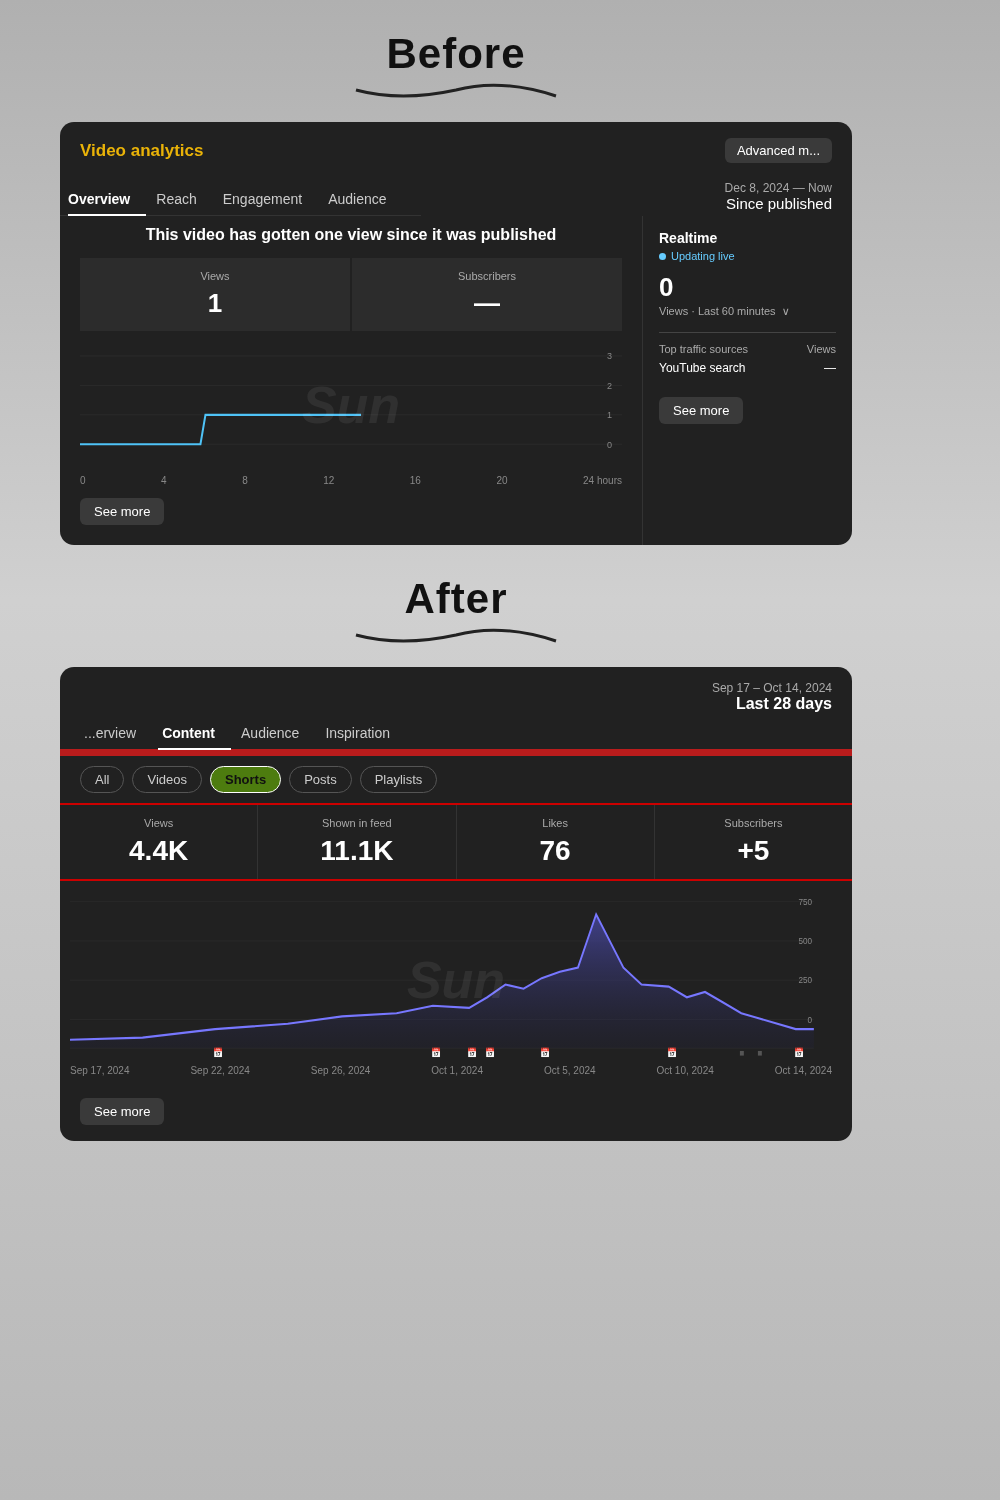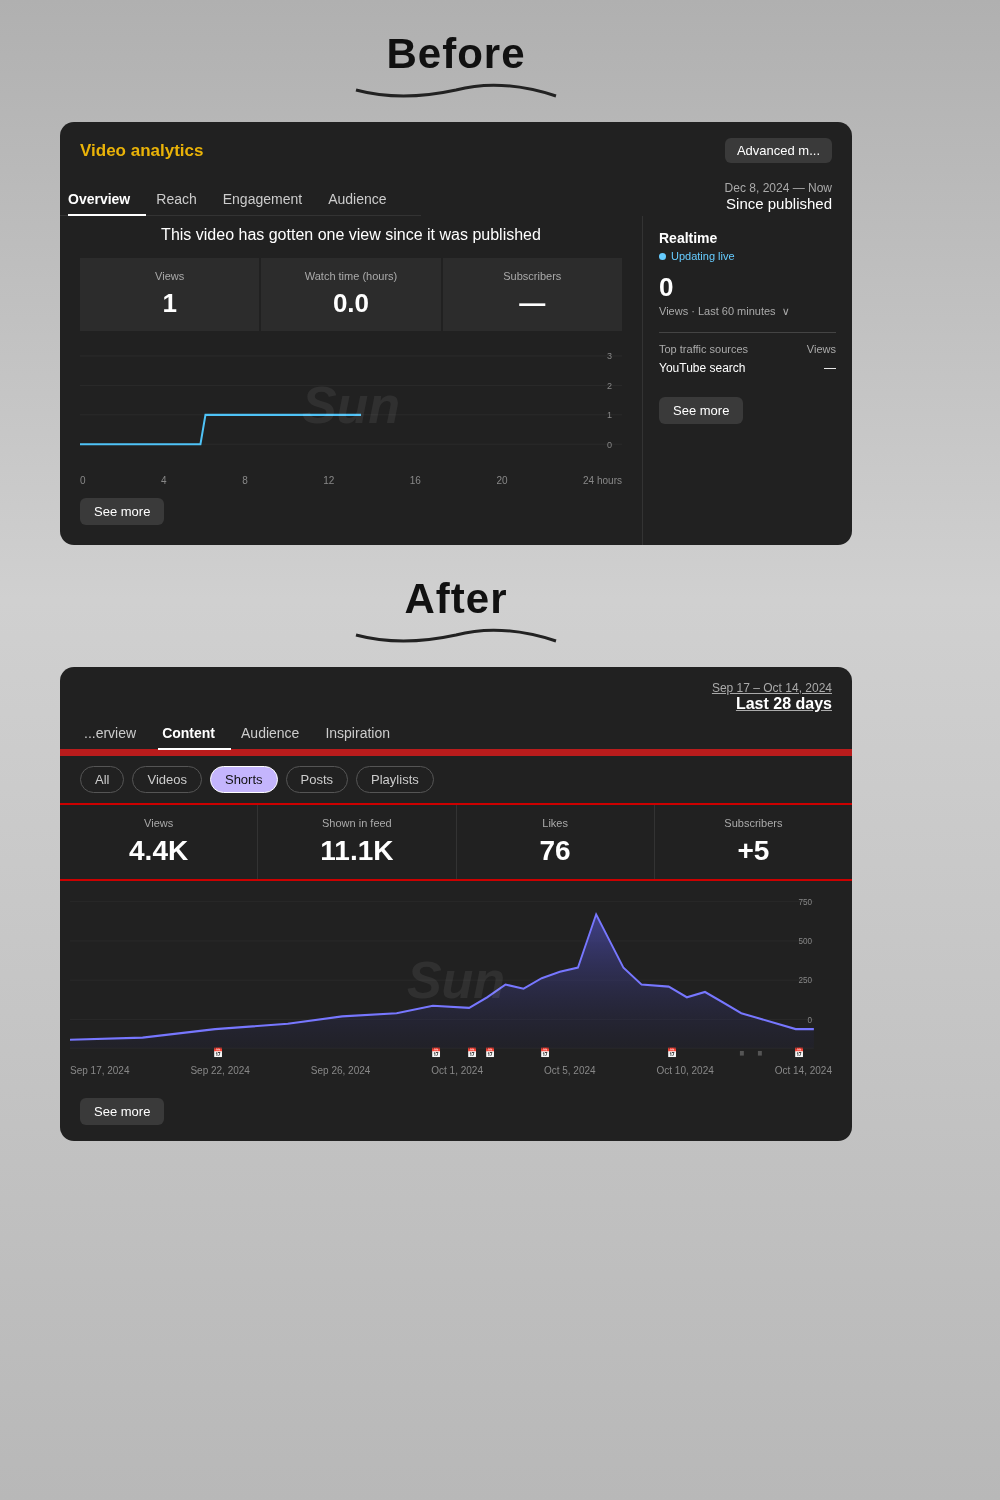--- a/index.html
+++ b/index.html
@@ -120,21 +120,21 @@
       gap: 0;
     }
 
     .before-main {
       flex: 1;
       padding: 10px 20px 20px 20px;
     }
 
     .before-headline {
       font-size: 16px;
-      font-weight: 400;
+      font-weight: 700;
       color: #fff;
       text-align: center;
       margin-bottom: 14px;
     }
 
     .before-stats {
       display: flex;
       gap: 2px;
       margin-bottom: 14px;
     }
@@ -271,21 +271,20 @@
     .after-header-row {
       display: flex;
       justify-content: flex-end;
       padding: 14px 20px 4px 20px;
     }
 
     .after-date-info {
       font-size: 12px;
       color: #aaa;
       text-align: right;
-      text-decoration: underline;
     }
 
     .after-date-info .date-range {
       font-size: 16px;
       font-weight: 600;
       color: #fff;
     }
 
     .after-tabs-row {
       display: flex;
@@ -330,23 +329,23 @@
       color: #ccc;
       font-size: 13px;
       padding: 5px 14px;
       border-radius: 20px;
       border: 1px solid #555;
       cursor: pointer;
       background: transparent;
     }
 
     .after-subtab.active {
-      background: #c4b5fd;
+      background: #4d7c0f;
       color: #111;
-      font-weight: 400;
+      font-weight: 700;
       border-color: #fff;
     }
 
     .after-stats-row {
       display: flex;
       border-top: 2px solid #c00;
       border-bottom: 2px solid #c00;
     }
 
     .after-stat-box {
@@ -451,24 +450,20 @@
       <div class="before-body">
 
         <div class="before-main">
           <div class="before-headline">This video has gotten one view since it was published</div>
 
           
           <div class="before-stats">
             <div class="before-stat-box">
               <div class="before-stat-label">Views</div>
               <div class="before-stat-value">1</div>
-            </div>
-            <div class="before-stat-box">
-              <div class="before-stat-label">Watch time (hours)</div>
-              <div class="before-stat-value">0.0</div>
             </div>
             <div class="before-stat-box">
               <div class="before-stat-label">Subscribers</div>
               <div class="before-stat-value">—</div>
             </div>
           </div>
 
           
           <div class="before-chart-area">
             <div class="chart-watermark">Sun</div>

